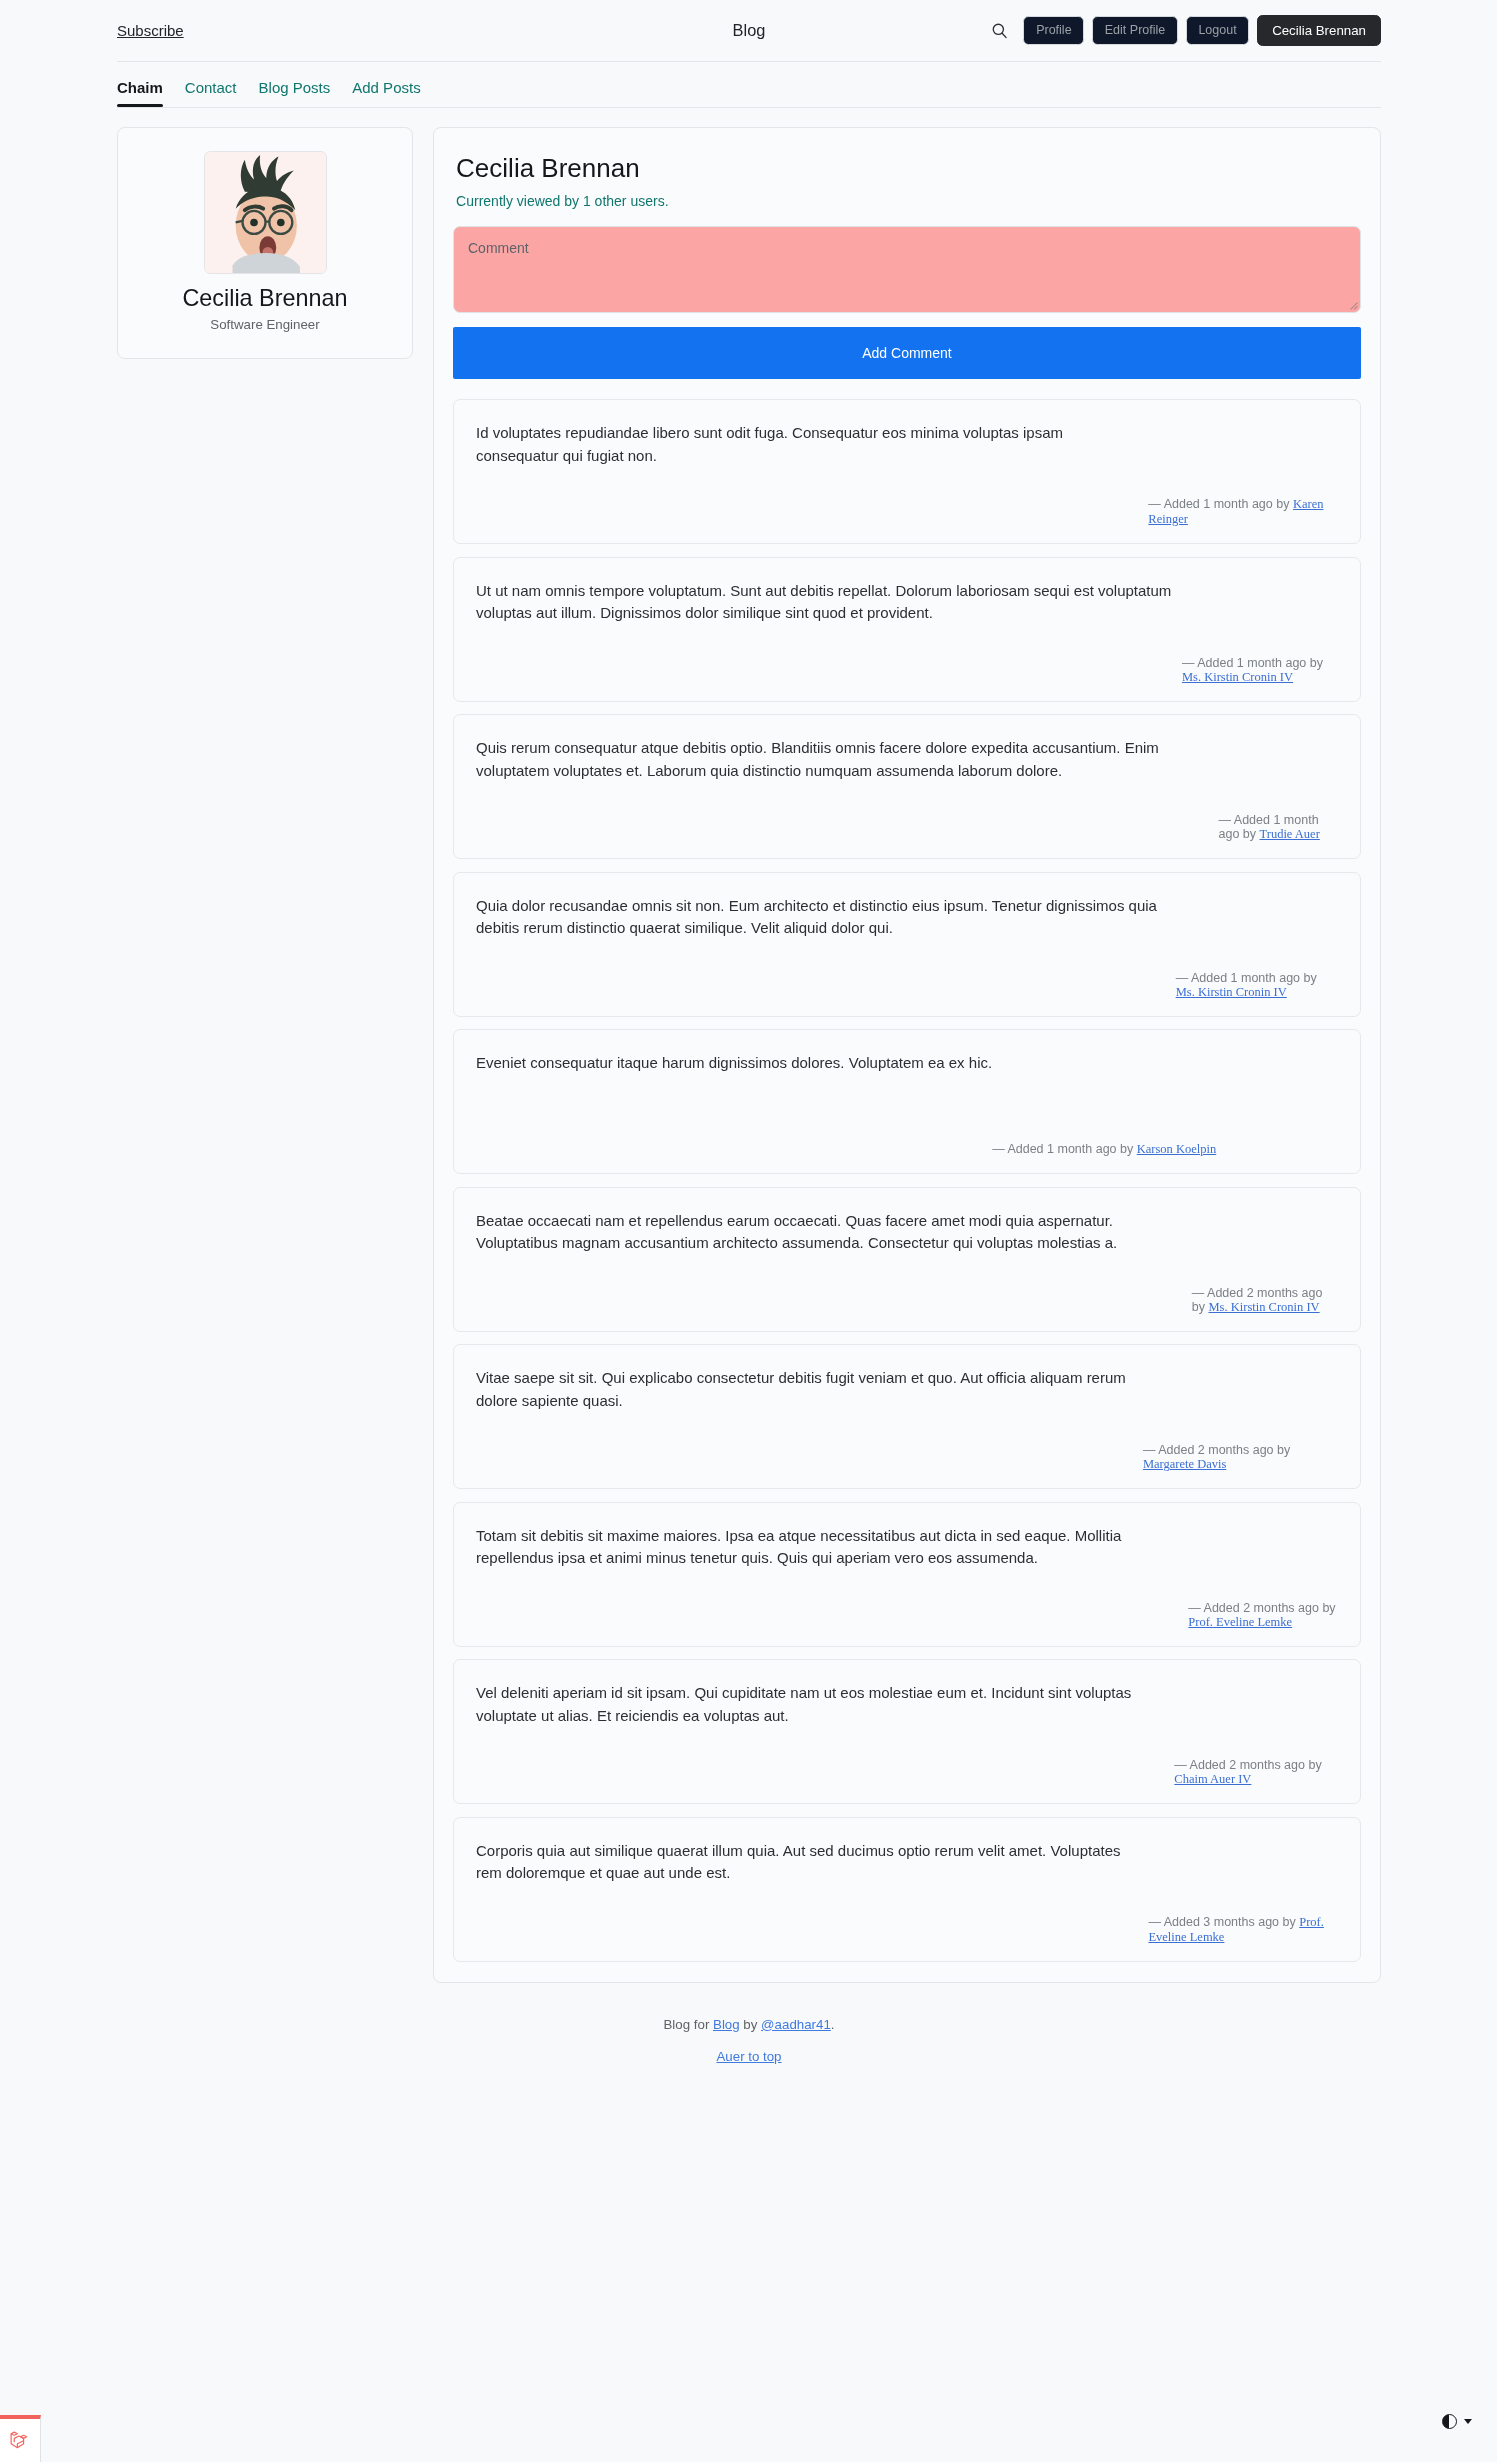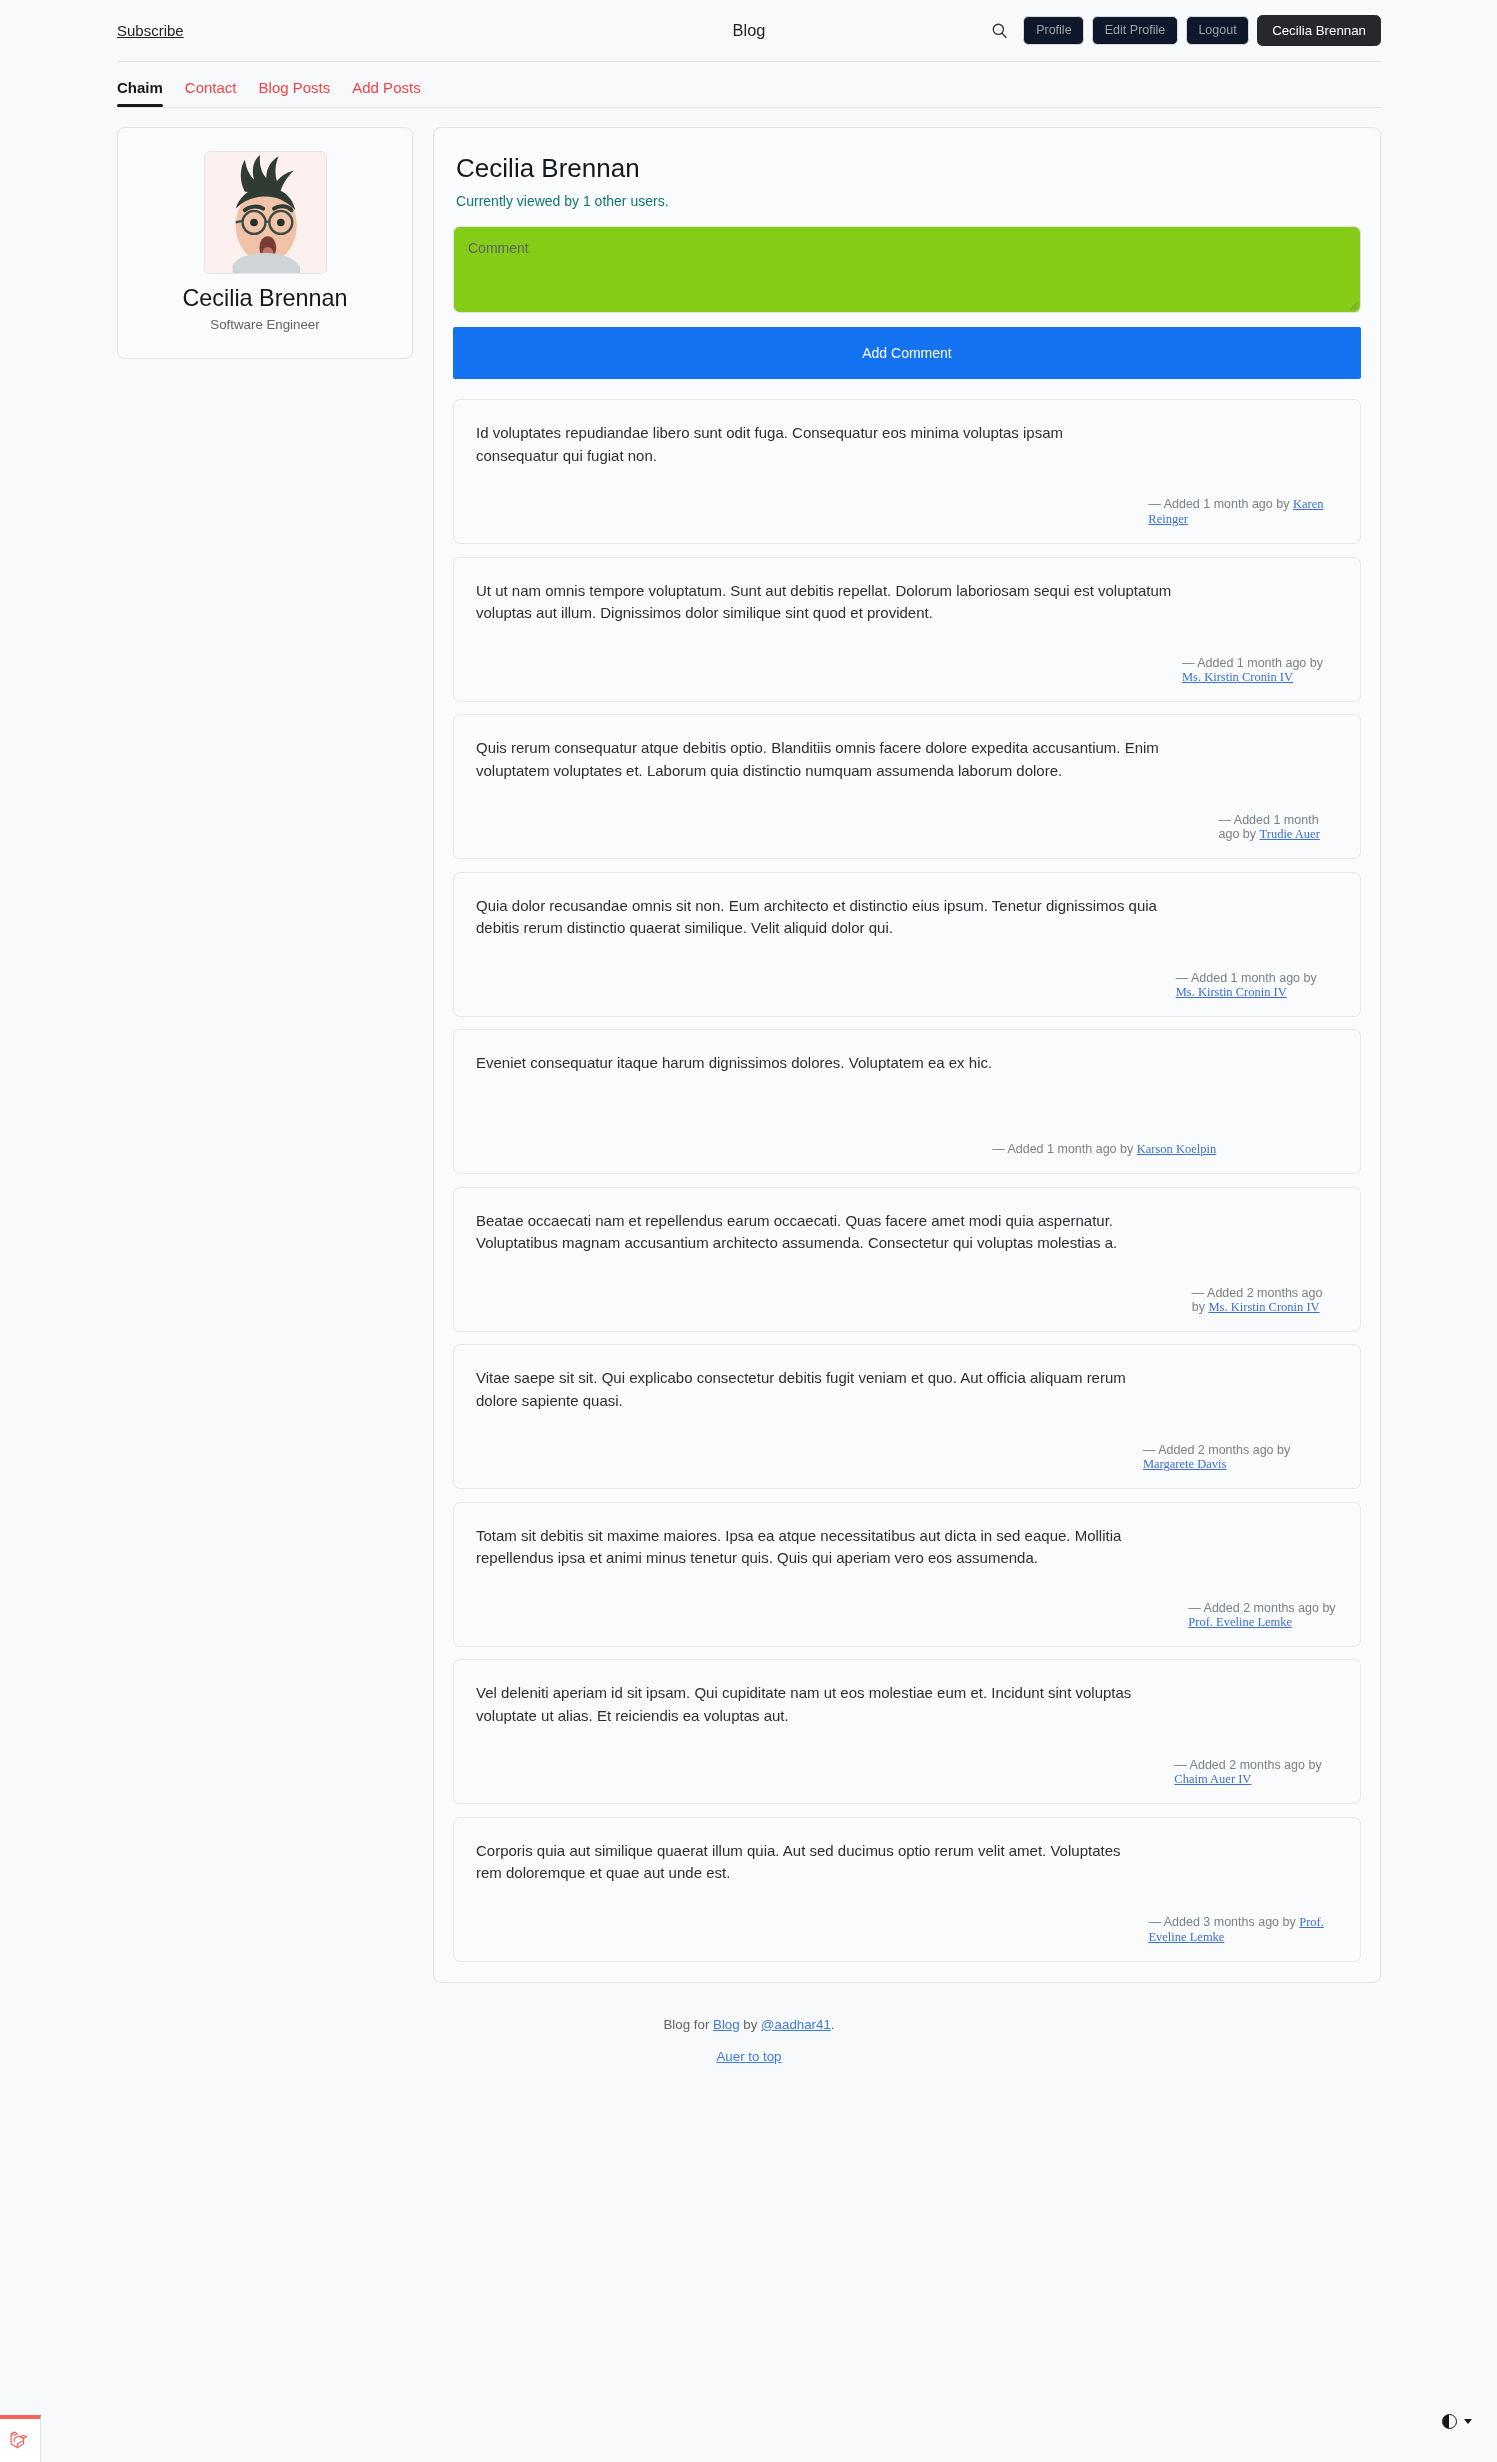--- a/index.html
+++ b/index.html
@@ -81,21 +81,21 @@
   
   .navtabs {
     display: flex;
     align-items: flex-end;
     gap: 22px;
     padding: 14px 117px 0 117px;
     height: 45px;
   }
   .navtab {
     font-size: 15px;
-    color: #ef4444;
+    color: #0f766e;
     cursor: pointer;
     padding-bottom: 11px;
     position: relative;
   }
   .navtab.active {
     color: #15181b;
     font-weight: bold;
   }
   .navtab.active::after {
     content: "";
@@ -166,21 +166,21 @@
     margin: 3.1px 0 9.4px 3.1px;
   }
   .viewer-note {
     font-size: 14px;
     color: #0f766e;
     margin: 0 0 17px 3.1px;
   }
   .comment-box {
     border: 0.8px solid #e0e3e6;
     border-radius: 7px;
-    background: #84cc16;
+    background: #fca5a5;
     height: 87px;
     padding: 12.5px 14px;
     font-size: 14px;
     color: #5f6368;
     position: relative;
     cursor: text;
   }
   .resize-grip {
     position: absolute;
     right: 2.3px; bottom: 2.3px;

